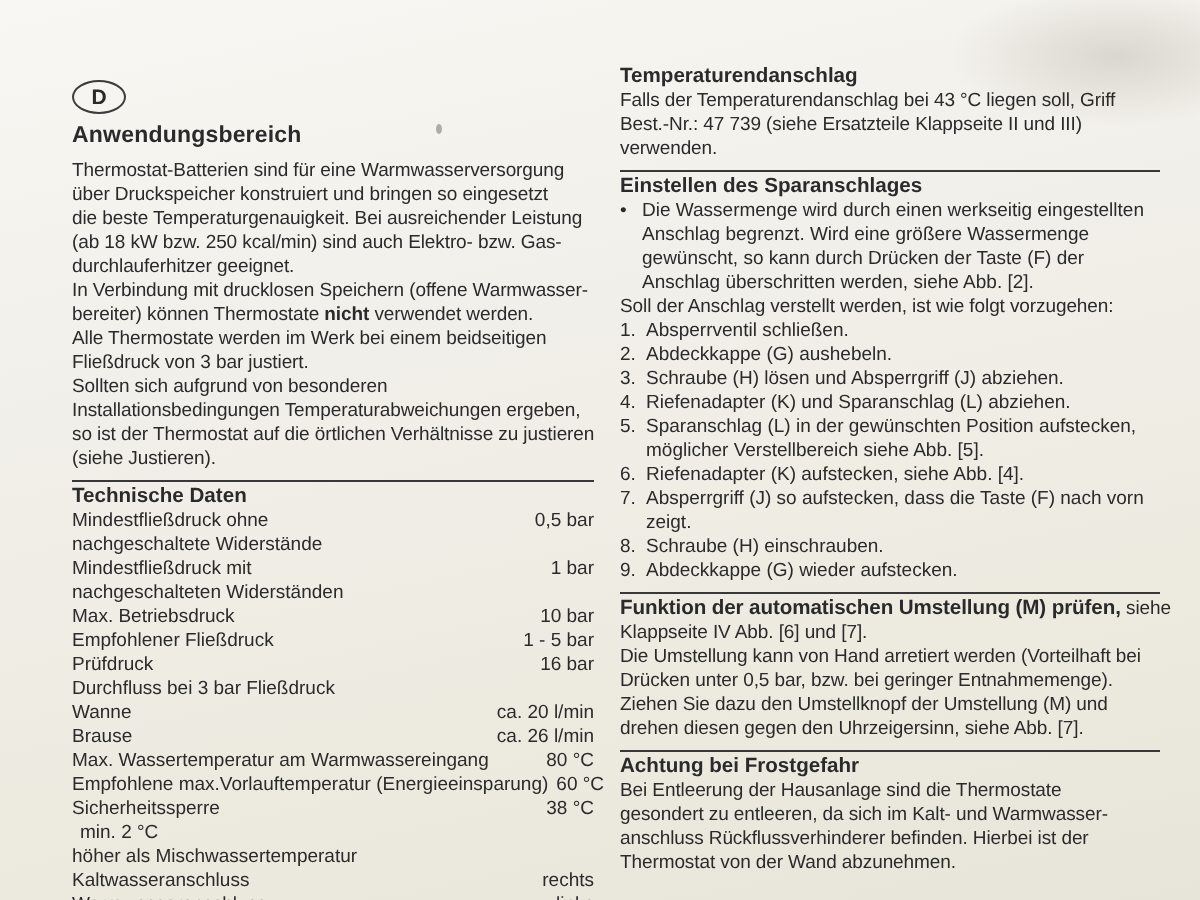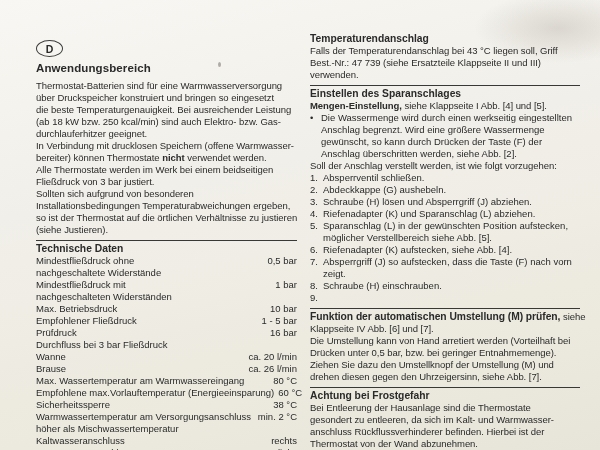--- a/index.html
+++ b/index.html
@@ -154,21 +154,20 @@
         </div>
       <div class="tdrow">
           <span class="lbl">Empfohlene max.Vorlauftemperatur (Energieeinsparung)</span>
           <span class="val">60 °C</span>
         </div>
       <div class="tdrow">
           <span class="lbl">Sicherheitssperre</span>
           <span class="val">38 °C</span>
         </div>
       <div class="tdrow">
-          <span class="lbl">Warmwassertemperatur am Versorgungsanschluss</span>
           <span class="val">min. 2 °C</span>
         </div>
       <div class="tdrow">
           <span class="lbl">höher als Mischwassertemperatur</span>
           <span class="val"></span>
         </div>
       <div class="tdrow">
           <span class="lbl">Kaltwasseranschluss</span>
           <span class="val">rechts</span>
         </div>
@@ -183,21 +182,20 @@
 <div class="col col-right">
 
   <div class="h-sec">Temperaturendanschlag</div>
   <div class="txt">Falls der Temperaturendanschlag bei 43 °C liegen soll, Griff
 Best.-Nr.: 47 739 (siehe Ersatzteile Klappseite II und III)
 verwenden.</div>
 
   <div class="section">
     <div class="rule"></div>
     <div class="h-sec">Einstellen des Sparanschlages</div>
-    <div class="txt"><b>Mengen-Einstellung,</b><span> siehe Klappseite I Abb. [4] und [5].</span></div>
 
     <div class="li">
       <span class="marker bullet">•</span>
       <span class="t">Die Wassermenge wird durch einen werkseitig eingestellten
 Anschlag begrenzt. Wird eine größere Wassermenge
 gewünscht, so kann durch Drücken der Taste (F) der
 Anschlag überschritten werden, siehe Abb. [2].</span>
     </div>
 
     <div class="txt">Soll der Anschlag verstellt werden, ist wie folgt vorzugehen:</div>
@@ -232,20 +230,21 @@
           <span class="marker">7.</span>
           <span class="t">Absperrgriff (J) so aufstecken, dass die Taste (F) nach vorn
 zeigt.</span>
         </div>
       <div class="li">
           <span class="marker">8.</span>
           <span class="t">Schraube (H) einschrauben.</span>
         </div>
       <div class="li">
           <span class="marker">9.</span>
+          <span class="t">Abdeckkappe (G) wieder aufstecken.</span>
         </div>
     </div>
   </div>
 
   <div class="section">
     <div class="rule"></div>
     <div class="txt"><b class="h-sec" style="font-size:10.3px;margin-top:40px;">Funktion der automatischen Umstellung (M) prüfen,</b><span> siehe
 Klappseite IV Abb. [6] und [7].</span></div>
     <div class="txt">Die Umstellung kann von Hand arretiert werden (Vorteilhaft bei
 Drücken unter 0,5 bar, bzw. bei geringer Entnahmemenge).

